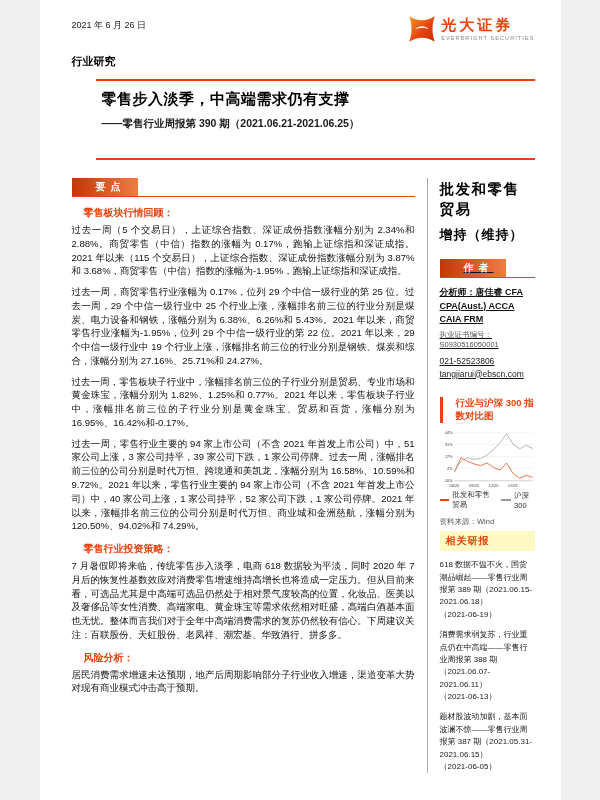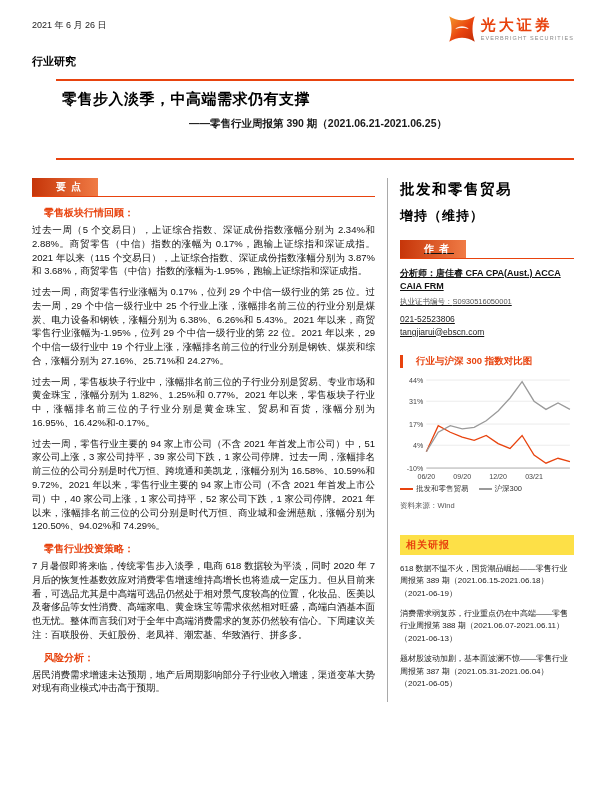--- a/index.html
+++ b/index.html
@@ -1,38 +1,38 @@
 <!DOCTYPE html>
 <html><head>
 <meta charset="utf-8">
 <style>
   * { margin:0; padding:0; box-sizing:border-box; }
   html,body { background:#f0f0f0; }
   .page {
-    width:600px; height:800px; background:#ffffff; margin:0 auto;
+    width:521px; height:800px; background:#ffffff; margin:0 auto;
     font-family:"Liberation Sans","DejaVu Sans",sans-serif;
     position:relative; overflow:hidden; color:#111;
   }
   
   .header { padding:14px 26px 0 32px; }
   .header-top { display:flex; justify-content:space-between; align-items:flex-start; }
   .date { font-size:9px; color:#222; padding-top:5px; }
   .logo { display:flex; align-items:center; gap:4px; }
   .logo-mark { width:30px; height:30px; display:block; }
   .logo-text { display:flex; flex-direction:column; line-height:1.1; }
   .logo-cn { font-size:15px; font-weight:bold; color:#e8430e; letter-spacing:3px; }
   .logo-en { font-size:5.5px; color:#8a8a8a; letter-spacing:1.1px; margin-top:2px; }
   .research-type { font-size:11px; font-weight:bold; color:#000; margin-top:10px; }
   
   .title-block {
     margin:10px 0 4px 24px; border-top:2.5px solid #e8430e; border-bottom:2.5px solid #e8430e;
     padding:9px 0 27px 6px;
   }
   .title-main { font-size:15px; font-weight:bold; color:#000; letter-spacing:0.5px; }
-  .title-sub  { font-size:10.5px; font-weight:bold; color:#1a1a1a; margin-top:8px;text-align:center; }
+  .title-sub  { font-size:10.5px; font-weight:bold; color:#1a1a1a; margin-top:8px; }
   
   .main { display:flex; padding:14px 26px 0 32px; }
   .col-left  { width:356px; padding-right:12px; border-right:1px solid #a9a9a9; }
   .col-right { flex:1; padding-left:12px; }
   
   .badge-row { display:flex; align-items:flex-end; border-bottom:1px solid #e8430e; }
   .badge {
     background:linear-gradient(90deg,#c63509,#f07b45);
     color:#fff; font-size:10px; font-weight:bold;
     padding:2px 12px 2px 24px; letter-spacing:5px; white-space:nowrap;
@@ -52,22 +52,22 @@
     color:#e8430e; font-weight:bold; font-size:9.5px;
     border-left:3px solid #e8430e; padding-left:13px; margin-top:18px;
   }
   .chart-wrap { margin-top:7px; }
   .chart-svg { width:100%; height:auto; display:block; }
   .legend { display:flex; gap:10px; font-size:7.5px; color:#333; margin-top:2px; align-items:center; }
   .legend-item { display:flex; align-items:center; }
   .legend-marker { width:13px; height:2px; display:inline-block; margin-right:3px; }
   .source { font-size:7.5px; color:#555; margin-top:7px; }
   .related-header {
-    background:#fde047; color:#e8430e; font-weight:bold; font-size:10px;
-    padding:3px 6px; margin-top:24px; letter-spacing:1px;
+    background:#fef9c3; color:#e8430e; font-weight:bold; font-size:10px;
+    padding:3px 6px; margin-top:4px; letter-spacing:1px;
   }
   .related-item { font-size:8px; color:#1a1a1a; line-height:1.55; margin-top:8px; cursor:pointer; }
   .related-date { display:block; color:#1a1a1a; }
 </style>
 </head>
 <body>
 
 <div class="page">
 
   <div class="header">
@@ -174,19 +174,19 @@
 
       <div class="related-item">
         <span>618 数据不愠不火，国货潮品崛起——零售行业周报第 389 期（2021.06.15-2021.06.18）</span>
         <span class="related-date">（2021-06-19）</span>
       </div>
       <div class="related-item">
         <span>消费需求弱复苏，行业重点仍在中高端——零售行业周报第 388 期（2021.06.07-2021.06.11）</span>
         <span class="related-date">（2021-06-13）</span>
       </div>
       <div class="related-item">
-        <span>题材股波动加剧，基本面波澜不惊——零售行业周报第 387 期（2021.05.31-2021.06.04）</span>
+        <span>题材股波动加剧，基本面波澜不惊——零售行业周报第 387 期（2021.05.31-2021.06.15）</span>
         <span class="related-date">（2021-06-05）</span>
       </div>
     </div>
   </div>
 
 </div>
 
 </body></html>

